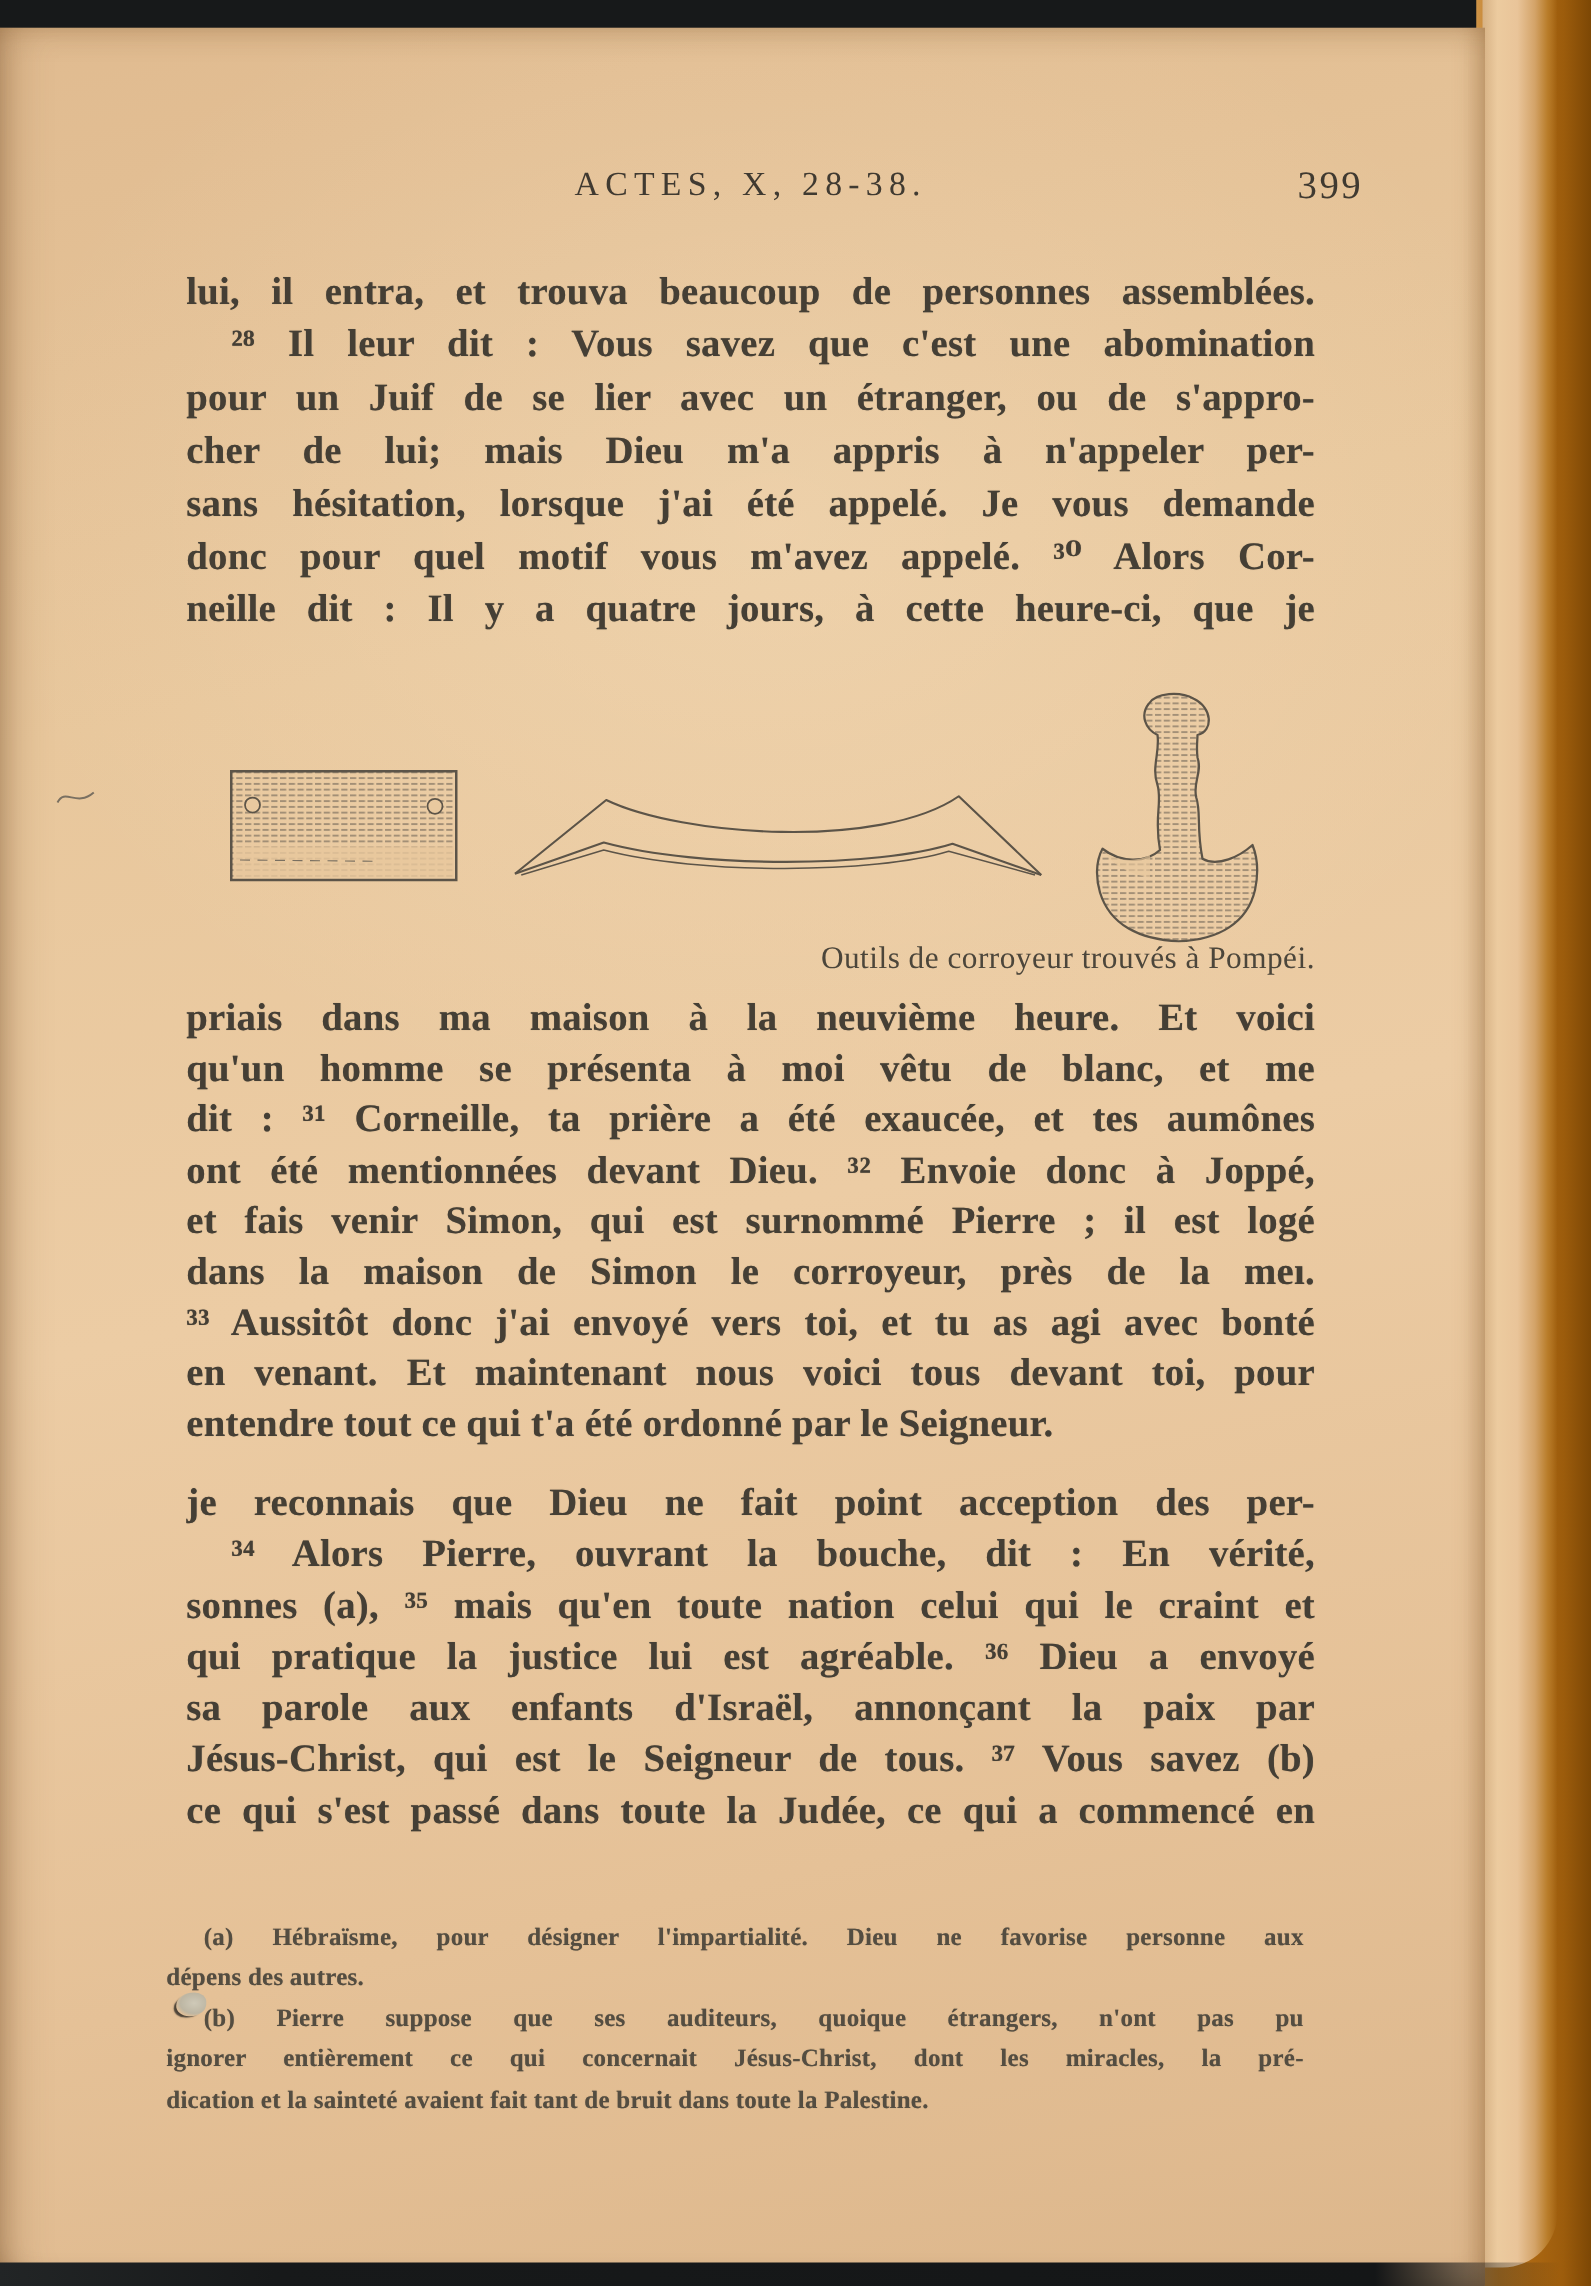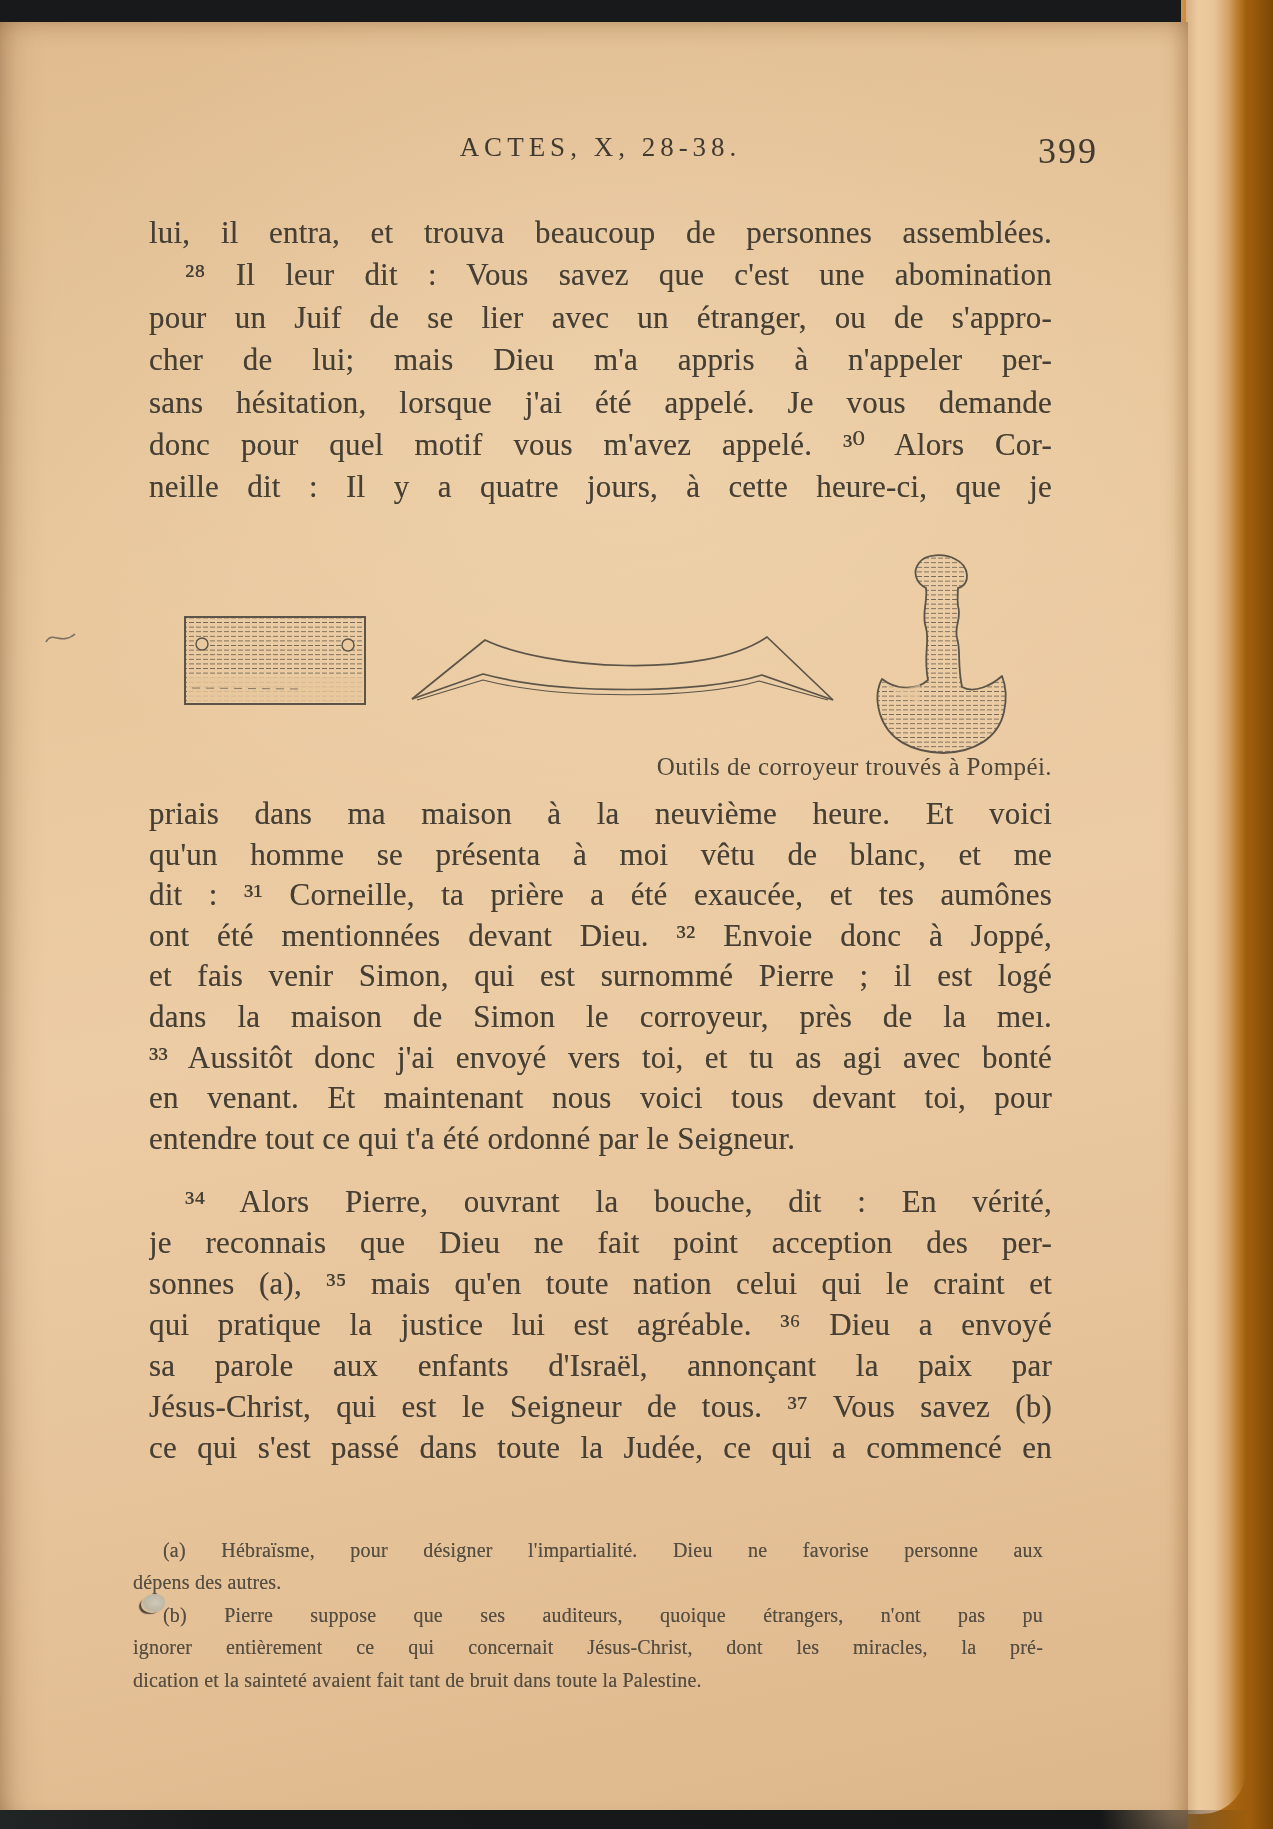--- a/index.html
+++ b/index.html
@@ -41,28 +41,29 @@
     color:#453f36;
     margin-top:22px;
   }
   
   .running-title{
     position:absolute;top:110px;left:149px;width:903px;
     text-align:center;font-size:27px;letter-spacing:5px;color:#403a31;
   }
   .page-number{
     position:absolute;top:108px;left:1038px;width:70px;
-    font-size:36px;letter-spacing:2px;color:#403a31;
+    font-size:31px;letter-spacing:2px;color:#403a31;
   }
   
   .textblock{position:absolute;left:149px;width:903px;font-size:31px;color:#453f35;}
   .textblock .line{
     height:var(--lh);line-height:var(--lh);
     overflow:hidden;letter-spacing:.2px;
     text-shadow:0 0 .6px rgba(69,63,53,.55);
+    font-weight:bold;
   }
   .textblock .line.just{text-align:justify;text-align-last:justify;}
   .textblock .line.just::after{content:"";display:inline-block;width:100%;height:0;}
   .textblock .line.ind{text-indent:36px;}
   #para1{top:190px;--lh:42.4px;}
   #para2{top:772px;--lh:40.6px;}
   #para3{top:1159px;--lh:41px;}
   #footnotes{top:1512px;left:133px;width:910px;font-size:20px;color:#544d41;}
   #footnotes{--lh:32.4px;}
   #footnotes .line.ind{text-indent:30px;}
@@ -154,22 +155,22 @@
         <div class="line just">qu'un homme se présenta à moi vêtu de blanc, et me</div>
         <div class="line just">dit : ³¹ Corneille, ta prière a été exaucée, et tes aumônes</div>
         <div class="line just">ont été mentionnées devant Dieu. ³² Envoie donc à Joppé,</div>
         <div class="line just">et fais venir Simon, qui est surnommé Pierre ; il est logé</div>
         <div class="line just">dans la maison de Simon le corroyeur, près de la meı.</div>
         <div class="line just">³³ Aussitôt donc j'ai envoyé vers toi, et tu as agi avec bonté</div>
         <div class="line just">en venant. Et maintenant nous voici tous devant toi, pour</div>
         <div class="line">entendre tout ce qui t'a été ordonné par le Seigneur.</div>
       </div>
     <div class="textblock" id="para3">
+        <div class="line just">je reconnais que Dieu ne fait point acception des per-</div>
         <div class="line just ind">³⁴ Alors Pierre, ouvrant la bouche, dit : En vérité,</div>
-        <div class="line just">je reconnais que Dieu ne fait point acception des per-</div>
         <div class="line just">sonnes (a), ³⁵ mais qu'en toute nation celui qui le craint et</div>
         <div class="line just">qui pratique la justice lui est agréable. ³⁶ Dieu a envoyé</div>
         <div class="line just">sa parole aux enfants d'Israël, annonçant la paix par</div>
         <div class="line just">Jésus-Christ, qui est le Seigneur de tous. ³⁷ Vous savez (b)</div>
         <div class="line just">ce qui s'est passé dans toute la Judée, ce qui a commencé en</div>
       </div>
     <div class="textblock" id="footnotes">
         <div class="line just ind">(a) Hébraïsme, pour désigner l'impartialité. Dieu ne favorise personne aux</div>
         <div class="line">dépens des autres.</div>
         <div class="line just ind">(b) Pierre suppose que ses auditeurs, quoique étrangers, n'ont pas pu</div>

